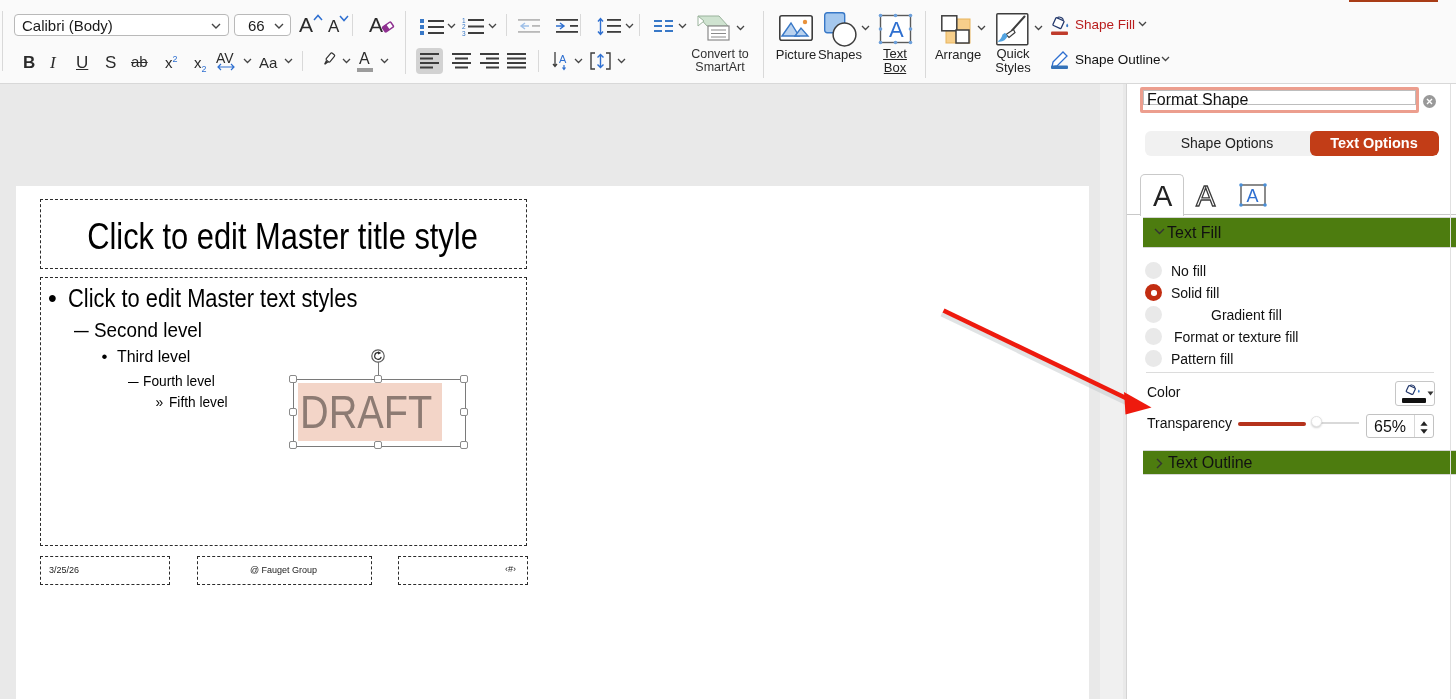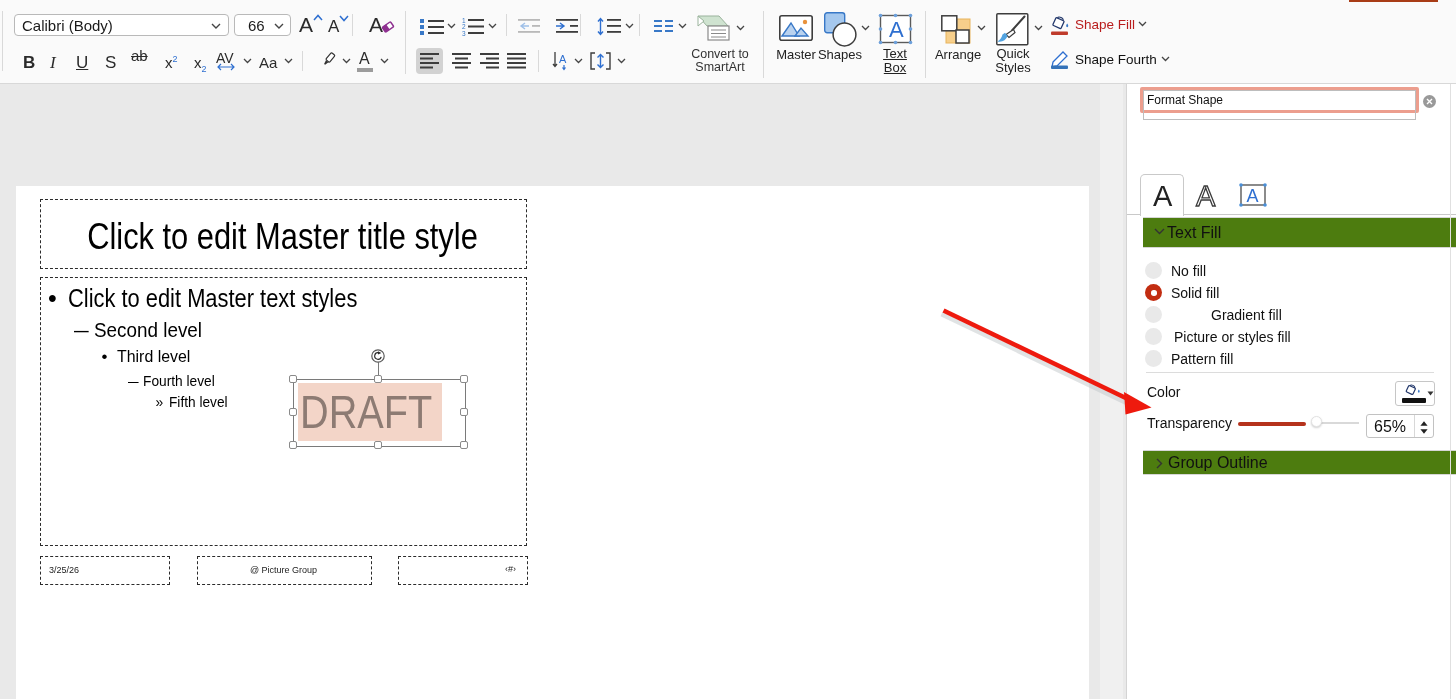--- a/index.html
+++ b/index.html
@@ -46,21 +46,21 @@
       <g transform="rotate(-35 7 6)">
         <rect x="2" y="3" width="10" height="6" rx="1" fill="#fff" stroke="#8e2f90" stroke-width="1.4"></rect>
         <rect x="2" y="3" width="5" height="6" fill="#8e2f90"></rect>
       </g>
     </svg>
 
 <div class="ic" style="left:23px;top:53px;font-size:17px;font-weight:bold;">B</div>
 <div class="ic" style="left:50px;top:53px;font-size:17px;font-style:italic;font-family:'Liberation Serif',serif;">I</div>
 <div class="ic" style="left:76px;top:53px;font-size:17px;text-decoration:underline;">U</div>
 <div class="ic" style="left:105px;top:53px;font-size:17px;">S</div>
-<div class="ic" style="left:131px;top:47px;font-size:15px;text-decoration:line-through;">ab</div>
+<div class="ic" style="left:131px;top:53px;font-size:15px;text-decoration:line-through;">ab</div>
 <div class="ic" style="left:165px;top:54px;font-size:15px;">x<sup style="color:#2e6fd0;font-size:9px;">2</sup></div>
 <div class="ic" style="left:194px;top:54px;font-size:15px;">x<sub style="color:#2e6fd0;font-size:9px;">2</sub></div>
 <div class="ic" style="left:216px;top:50px;font-size:14px;letter-spacing:0;">AV</div>
 <svg class="abs" style="left:216px;top:63px" width="20" height="8" viewBox="0 0 20 8">
       <path d="M5 1 2 4 5 7 M2 4 H18 M15 1 18 4 15 7" fill="none" stroke="#2e6fd0" stroke-width="1.2"></path>
     </svg>
 <svg class="abs" style="left:243px;top:58px" width="9" height="6" viewBox="0 0 9 6">
       <path d="M1 1 4.5 4.5 8 1" fill="none" stroke="#454545" stroke-width="1.3"></path>
     </svg>
 <div class="ic" style="left:259px;top:54px;font-size:15px;">Aa</div>
@@ -220,21 +220,21 @@
     </svg>
 
 <div class="sep" style="left:763px;top:11px;height:67px"></div>
 
 <svg class="abs" style="left:779px;top:15px" width="34" height="26" viewBox="0 0 34 26">
       <rect x="0.8" y="0.8" width="32.4" height="24.4" rx="2" fill="#fff" stroke="#3d3d3d" stroke-width="1.6"></rect>
       <circle cx="26" cy="7" r="2.2" fill="#e8923c"></circle>
       <path d="M3 21 L12 8 L20 21 Z" fill="#b9d2ef" stroke="#3878c7" stroke-width="1.4"></path>
       <path d="M16 21 L22 13 L29 21 Z" fill="#b9d2ef" stroke="#3878c7" stroke-width="1.4"></path>
     </svg>
-<div class="ic" style="left:764px;top:47px;width:64px;text-align:center;font-size:13px;color:#222;">Master</div>
+<div class="ic" style="left:764px;top:47px;width:64px;text-align:center;font-size:13px;color:#222;">Picture</div>
 
 <svg class="abs" style="left:824px;top:12px" width="33" height="35" viewBox="0 0 33 35">
       <rect x="0.7" y="0.7" width="20" height="20" rx="2.5" fill="#a5c8ee" stroke="#3878c7" stroke-width="1.4"></rect>
       <circle cx="20.5" cy="22.5" r="11.4" fill="#fff" stroke="#3d3d3d" stroke-width="1.5"></circle>
     </svg>
 <svg class="abs" style="left:861px;top:25px" width="9" height="6" viewBox="0 0 9 6">
       <path d="M1 1 4.5 4.5 8 1" fill="none" stroke="#454545" stroke-width="1.3"></path>
     </svg>
 <div class="ic" style="left:808px;top:47px;width:64px;text-align:center;font-size:13px;color:#222;">Shapes</div>
 
@@ -286,21 +286,21 @@
     </svg>
 <div class="ic" style="left:1075px;top:17px;font-size:13.5px;color:#b91c1c;">Shape Fill</div>
 <svg class="abs" style="left:1138px;top:21px" width="9" height="6" viewBox="0 0 9 6">
       <path d="M1 1 4.5 4.5 8 1" fill="none" stroke="#454545" stroke-width="1.3"></path>
     </svg>
 
 <svg class="abs" style="left:1050px;top:51px" width="20" height="19" viewBox="0 0 20 19">
       <path d="M3 11 L13 1 L17 5 L7 15 L2 16 Z" fill="#fff" stroke="#2e6fd0" stroke-width="1.3"></path>
       <rect x="1" y="14.5" width="17" height="3.5" rx="1" fill="#3572b8"></rect>
     </svg>
-<div class="ic" style="left:1075px;top:52px;font-size:13.5px;color:#111;">Shape Fourth</div>
+<div class="ic" style="left:1075px;top:52px;font-size:13.5px;color:#111;">Shape Outline</div>
 <svg class="abs" style="left:1161px;top:56px" width="9" height="6" viewBox="0 0 9 6">
       <path d="M1 1 4.5 4.5 8 1" fill="none" stroke="#454545" stroke-width="1.3"></path>
     </svg>
 
 <div class="abs" style="left:1349px;top:0;width:89px;height:2px;background:#a83c16;"></div>
 </div>
 
 <div id="editor">
 <div class="abs" style="left:1100px;top:0;width:23px;height:615px;background:#f0f0f0;"></div>
 <div id="slide">
@@ -337,28 +337,32 @@
   <div class="handle" style="left:444px;top:188.5px;"></div>
   <div class="handle" style="left:272.5px;top:222px;"></div>
   <div class="handle" style="left:444px;top:222px;"></div>
   <div class="handle" style="left:272.5px;top:255px;"></div>
   <div class="handle" style="left:358px;top:255px;"></div>
   <div class="handle" style="left:444px;top:255px;"></div>
 
   <div class="dash" style="left:24px;top:370px;width:128px;height:27px;"></div>
   <div class="abs" style="left:33px;top:379px;font-size:9px;color:#222;">3/25/26</div>
   <div class="dash" style="left:181px;top:370px;width:173px;height:27px;"></div>
-  <div class="abs" style="left:181px;top:379px;width:173px;text-align:center;font-size:9px;color:#222;">@ Picture Group</div>
+  <div class="abs" style="left:181px;top:379px;width:173px;text-align:center;font-size:9px;color:#222;">@ Fauget Group</div>
   <div class="dash" style="left:382px;top:370px;width:128px;height:27px;"></div>
   <div class="abs" style="left:382px;top:378px;width:118px;text-align:right;font-size:9px;color:#222;">‹#›</div>
 </div>
 </div>
 
 <div id="panel">
 
+  <div class="abs" style="left:17.5px;top:47px;width:294px;height:25px;border-radius:6px;background:#f1f1f1;overflow:hidden;">
+    <div class="abs" style="left:0;top:0;width:165px;height:25px;line-height:25px;text-align:center;font-size:14px;color:#222;">Shape Options</div>
+    <div class="abs" style="left:165px;top:0;width:129px;height:25px;line-height:25px;text-align:center;font-size:14.5px;font-weight:bold;color:#fff;background:#c23d17;border-radius:6px;">Text Options</div>
+  </div>
 
   <div class="abs" style="left:0;top:130px;width:330px;height:1px;background:#c9c9c9;"></div>
   <div class="abs" style="left:13px;top:90px;width:42px;height:41px;background:#fff;border:1px solid #c9c9c9;border-bottom:none;border-radius:5px 5px 0 0;"></div>
   <div class="abs" style="left:26px;top:96px;font-size:29px;color:#222;">A</div>
   <div class="abs" style="left:69px;top:96px;font-size:29px;color:#fff;-webkit-text-stroke:1.3px #3a3a3a;">A</div>
   <svg class="abs" style="left:111px;top:98px" width="30" height="26" viewBox="0 0 30 26">
       <rect x="3" y="3" width="24" height="20" fill="#fff" stroke="#5a5a5a" stroke-width="1.4"></rect>
       <text x="8.5" y="20" font-size="18" fill="#2e6fd0" font-family="Liberation Sans">A</text>
       <g fill="#4a90d9">
         <circle cx="3" cy="3" r="1.8"></circle>
@@ -376,21 +380,21 @@
   </div>
 
   <div class="radio" style="left:18px;top:178px;"></div>
     <div class="rlbl" style="left:44px;top:179px;">No fill</div>
   <div class="radio" style="left:18px;top:200px;background:#c22d11;"></div>
   <div class="abs" style="left:24px;top:206px;width:5.5px;height:5.5px;border-radius:50%;background:#fff;"></div>
   <div class="rlbl" style="left:44px;top:201px;">Solid fill</div>
   <div class="radio" style="left:18px;top:221.5px;"></div>
     <div class="rlbl" style="left:44px;top:222.5px;margin-left:40px;">Gradient fill</div>
   <div class="radio" style="left:18px;top:243.5px;"></div>
-    <div class="rlbl" style="left:47px;top:244.5px;">Picture or styles fill</div>
+    <div class="rlbl" style="left:47px;top:244.5px;">Format or texture fill</div>
   <div class="radio" style="left:18px;top:265.5px;"></div>
     <div class="rlbl" style="left:44px;top:266.5px;">Pattern fill</div>
   <div class="abs" style="left:19px;top:288px;width:288px;height:1px;background:#dcdcdc;"></div>
 
   <div class="rlbl" style="left:20px;top:300px;">Color</div>
   <div class="abs" style="left:268px;top:297px;width:40px;height:25px;background:#fff;border:1px solid #c6c6c6;border-radius:3px;box-sizing:border-box;">
     <svg style="position:absolute;left:8px;top:1px" width="18" height="14" viewBox="0 0 18 14">
         <g transform="rotate(25 7 6)">
           <rect x="3.5" y="3.5" width="7.5" height="7" rx="1" fill="#fff" stroke="#23386b" stroke-width="1.2"></rect>
           <path d="M4.8 3.5 C4.8 1.3 9.8 1.3 9.8 3.5" fill="none" stroke="#23386b" stroke-width="1"></path>
@@ -415,28 +419,28 @@
       </svg>
     <svg style="position:absolute;left:53px;top:13.5px" width="8" height="5" viewBox="0 0 8 5">
         <path d="M0.4 0.3 L7.6 0.3 L4 4.7 Z" fill="#222"></path>
       </svg>
   </div>
 
   <div class="gbar" style="top:365.5px;height:23px;">
     <svg style="position:absolute;left:13px;top:7px" width="7" height="11" viewBox="0 0 7 11">
         <path d="M1 1 5.5 5.5 1 10" fill="none" stroke="#333" stroke-width="1.4"></path>
       </svg>
-    <div style="position:absolute;left:25px;top:3px;">Group Outline</div>
+    <div style="position:absolute;left:25px;top:3px;">Text Outline</div>
   </div>
 
   <div class="abs" style="left:323px;top:0;width:1px;height:615px;background:#e0e0e0;"></div>
 </div>
 
 <div class="abs" style="left:1140px;top:87px;width:279px;height:25.5px;background:#fff;border:3px solid #ec9e8e;border-radius:2px;box-sizing:border-box;z-index:30;">
-  <div style="position:absolute;left:0;top:0;width:273px;height:30px;border:1px solid #bdbdbd;font-size:12px;color:#111;line-height:18px;padding-left:3px;box-sizing:border-box;">Format Shape</div>
+  <div style="position:absolute;left:0;top:0;width:273px;height:15px;border:1px solid #bdbdbd;font-size:16px;color:#111;line-height:18px;padding-left:3px;box-sizing:border-box;">Format Shape</div>
 </div>
 <div class="abs" style="left:1423px;top:94.5px;width:13px;height:13px;border-radius:50%;background:#999;z-index:30;">
   <svg style="position:absolute;left:3px;top:3px" width="7" height="7" viewBox="0 0 7 7">
       <path d="M1 1 L6 6 M6 1 L1 6" stroke="#fff" stroke-width="1.4"></path>
     </svg>
 </div>
 
 <svg class="abs" style="left:930px;top:300px;z-index:40;" width="240" height="125" viewBox="0 0 240 125">
   <line x1="13.5" y1="11.5" x2="201" y2="101.5" stroke="#c3c8cb" stroke-width="4.6" opacity="0.5" transform="translate(-2,2.6)"></line>
   <line x1="13.5" y1="10.5" x2="201" y2="100.5" stroke="#ee1a0e" stroke-width="4.6"></line>

